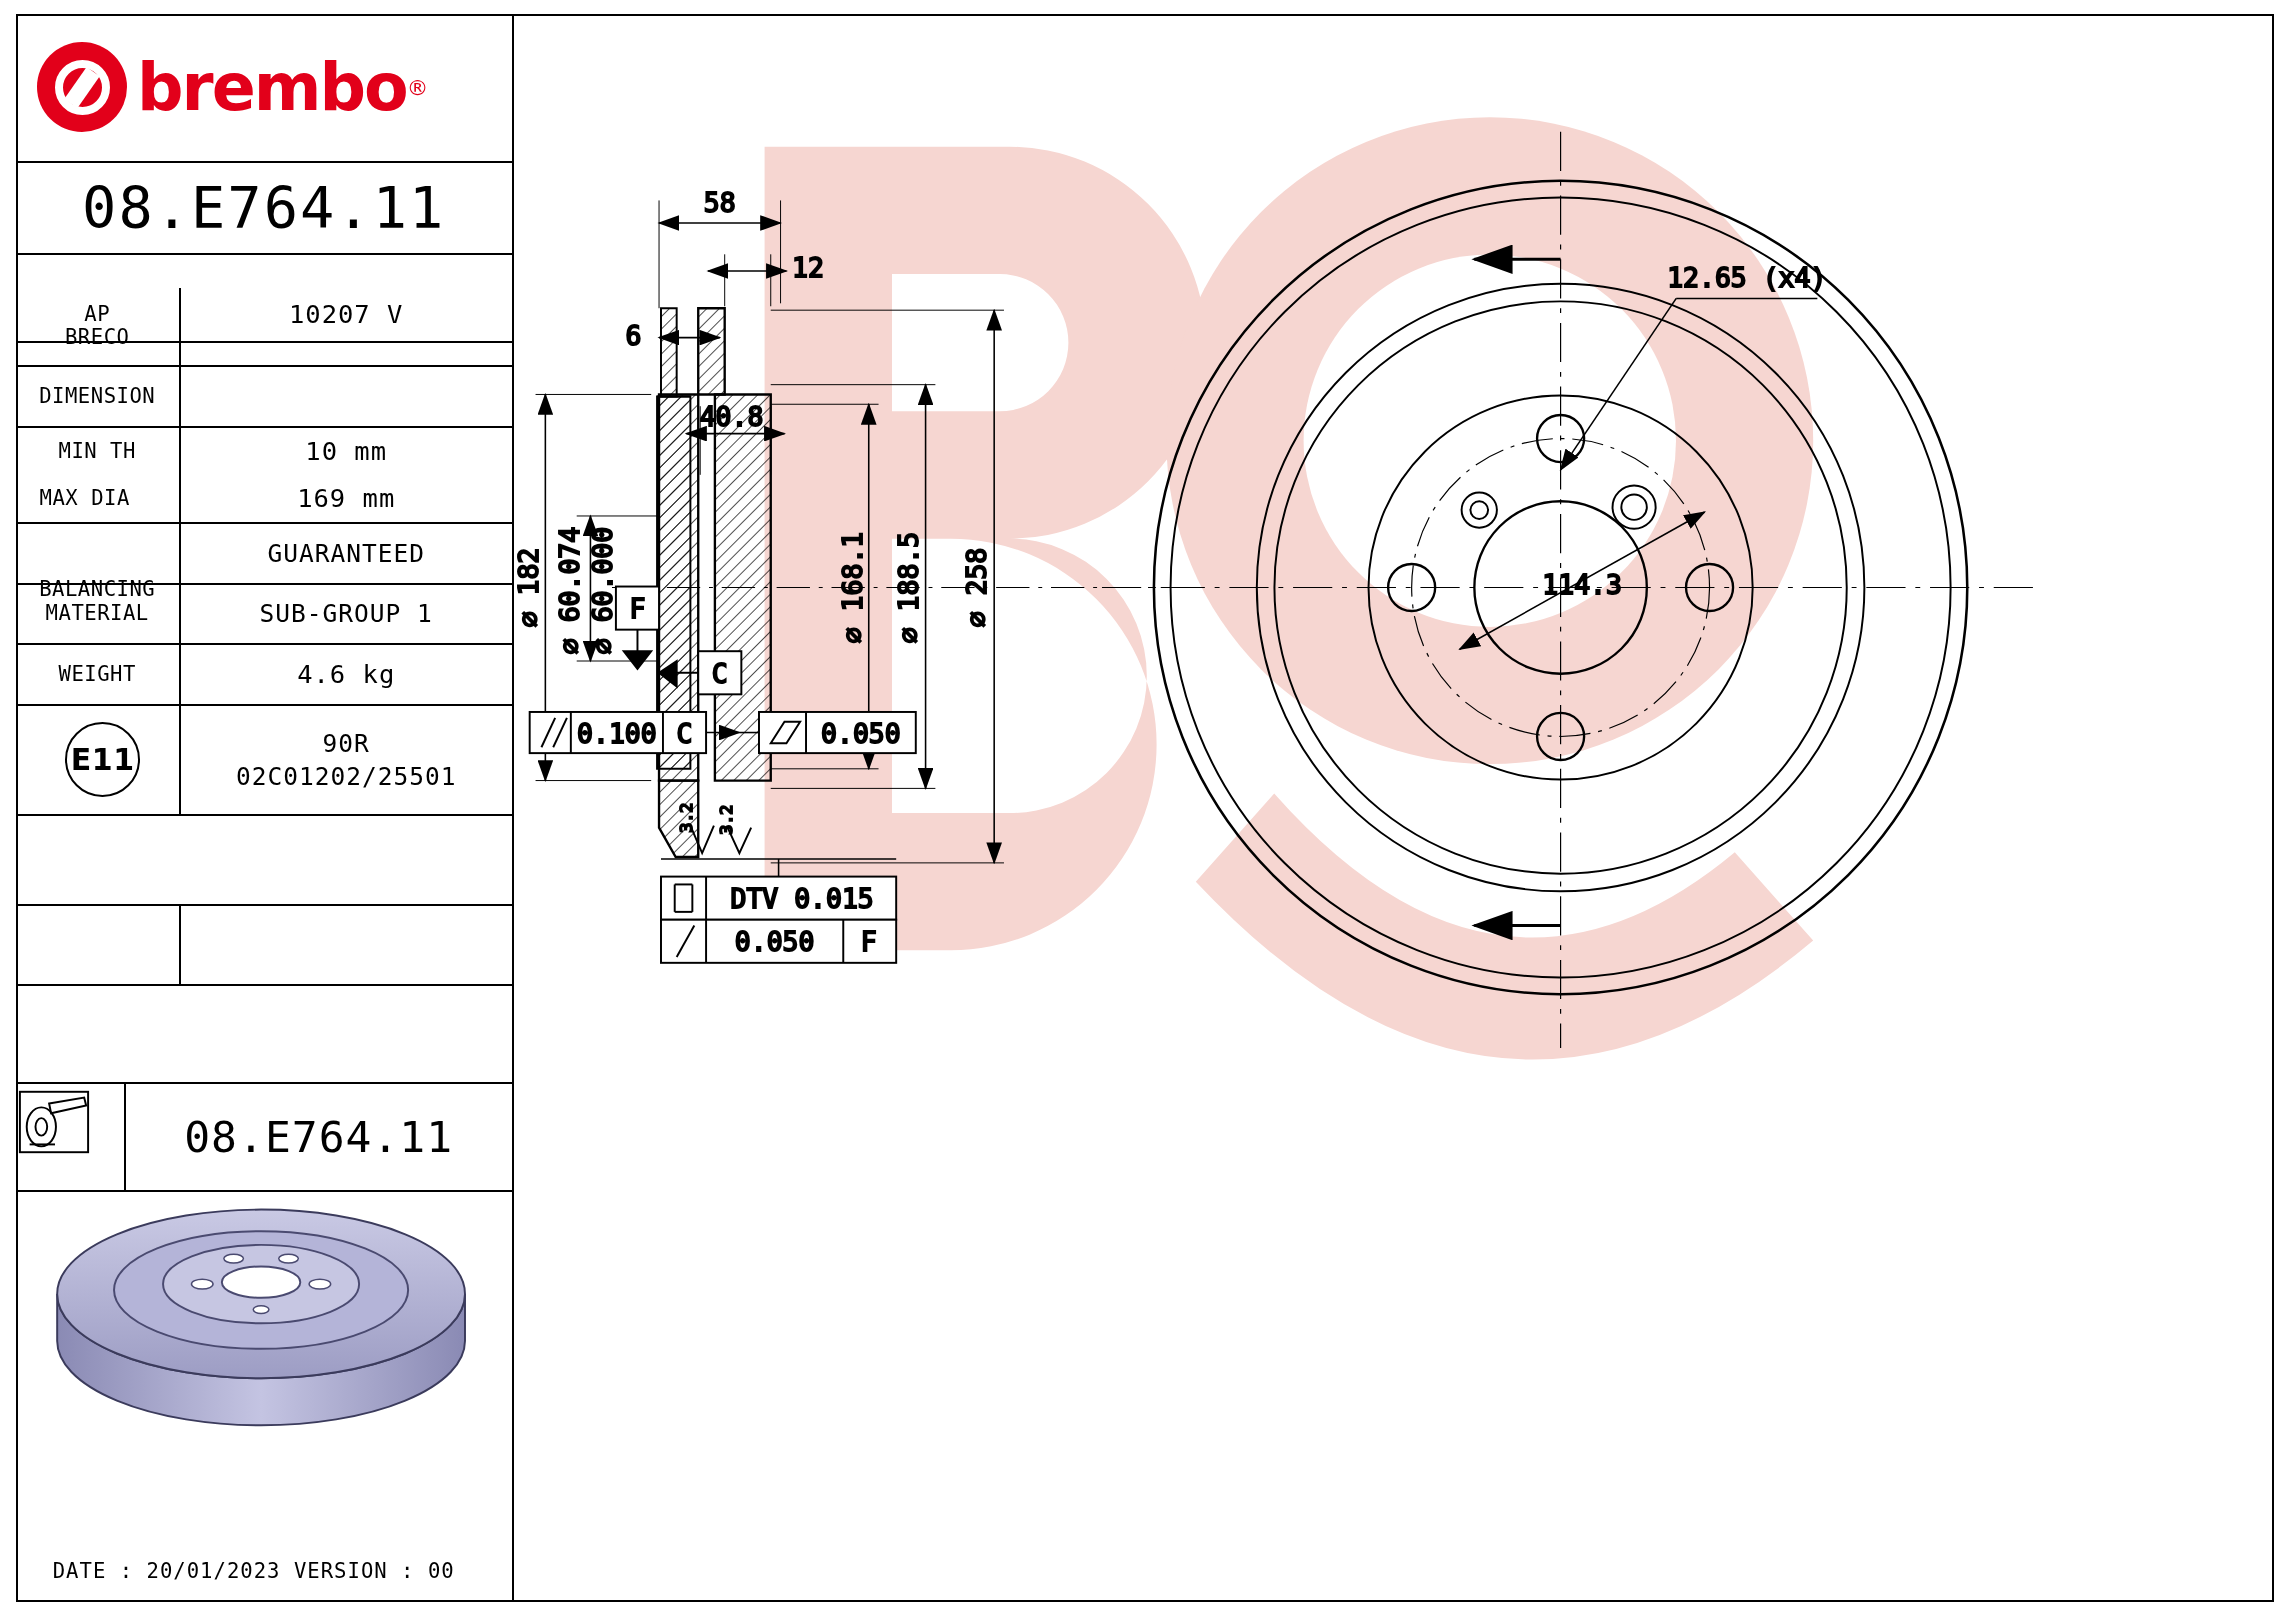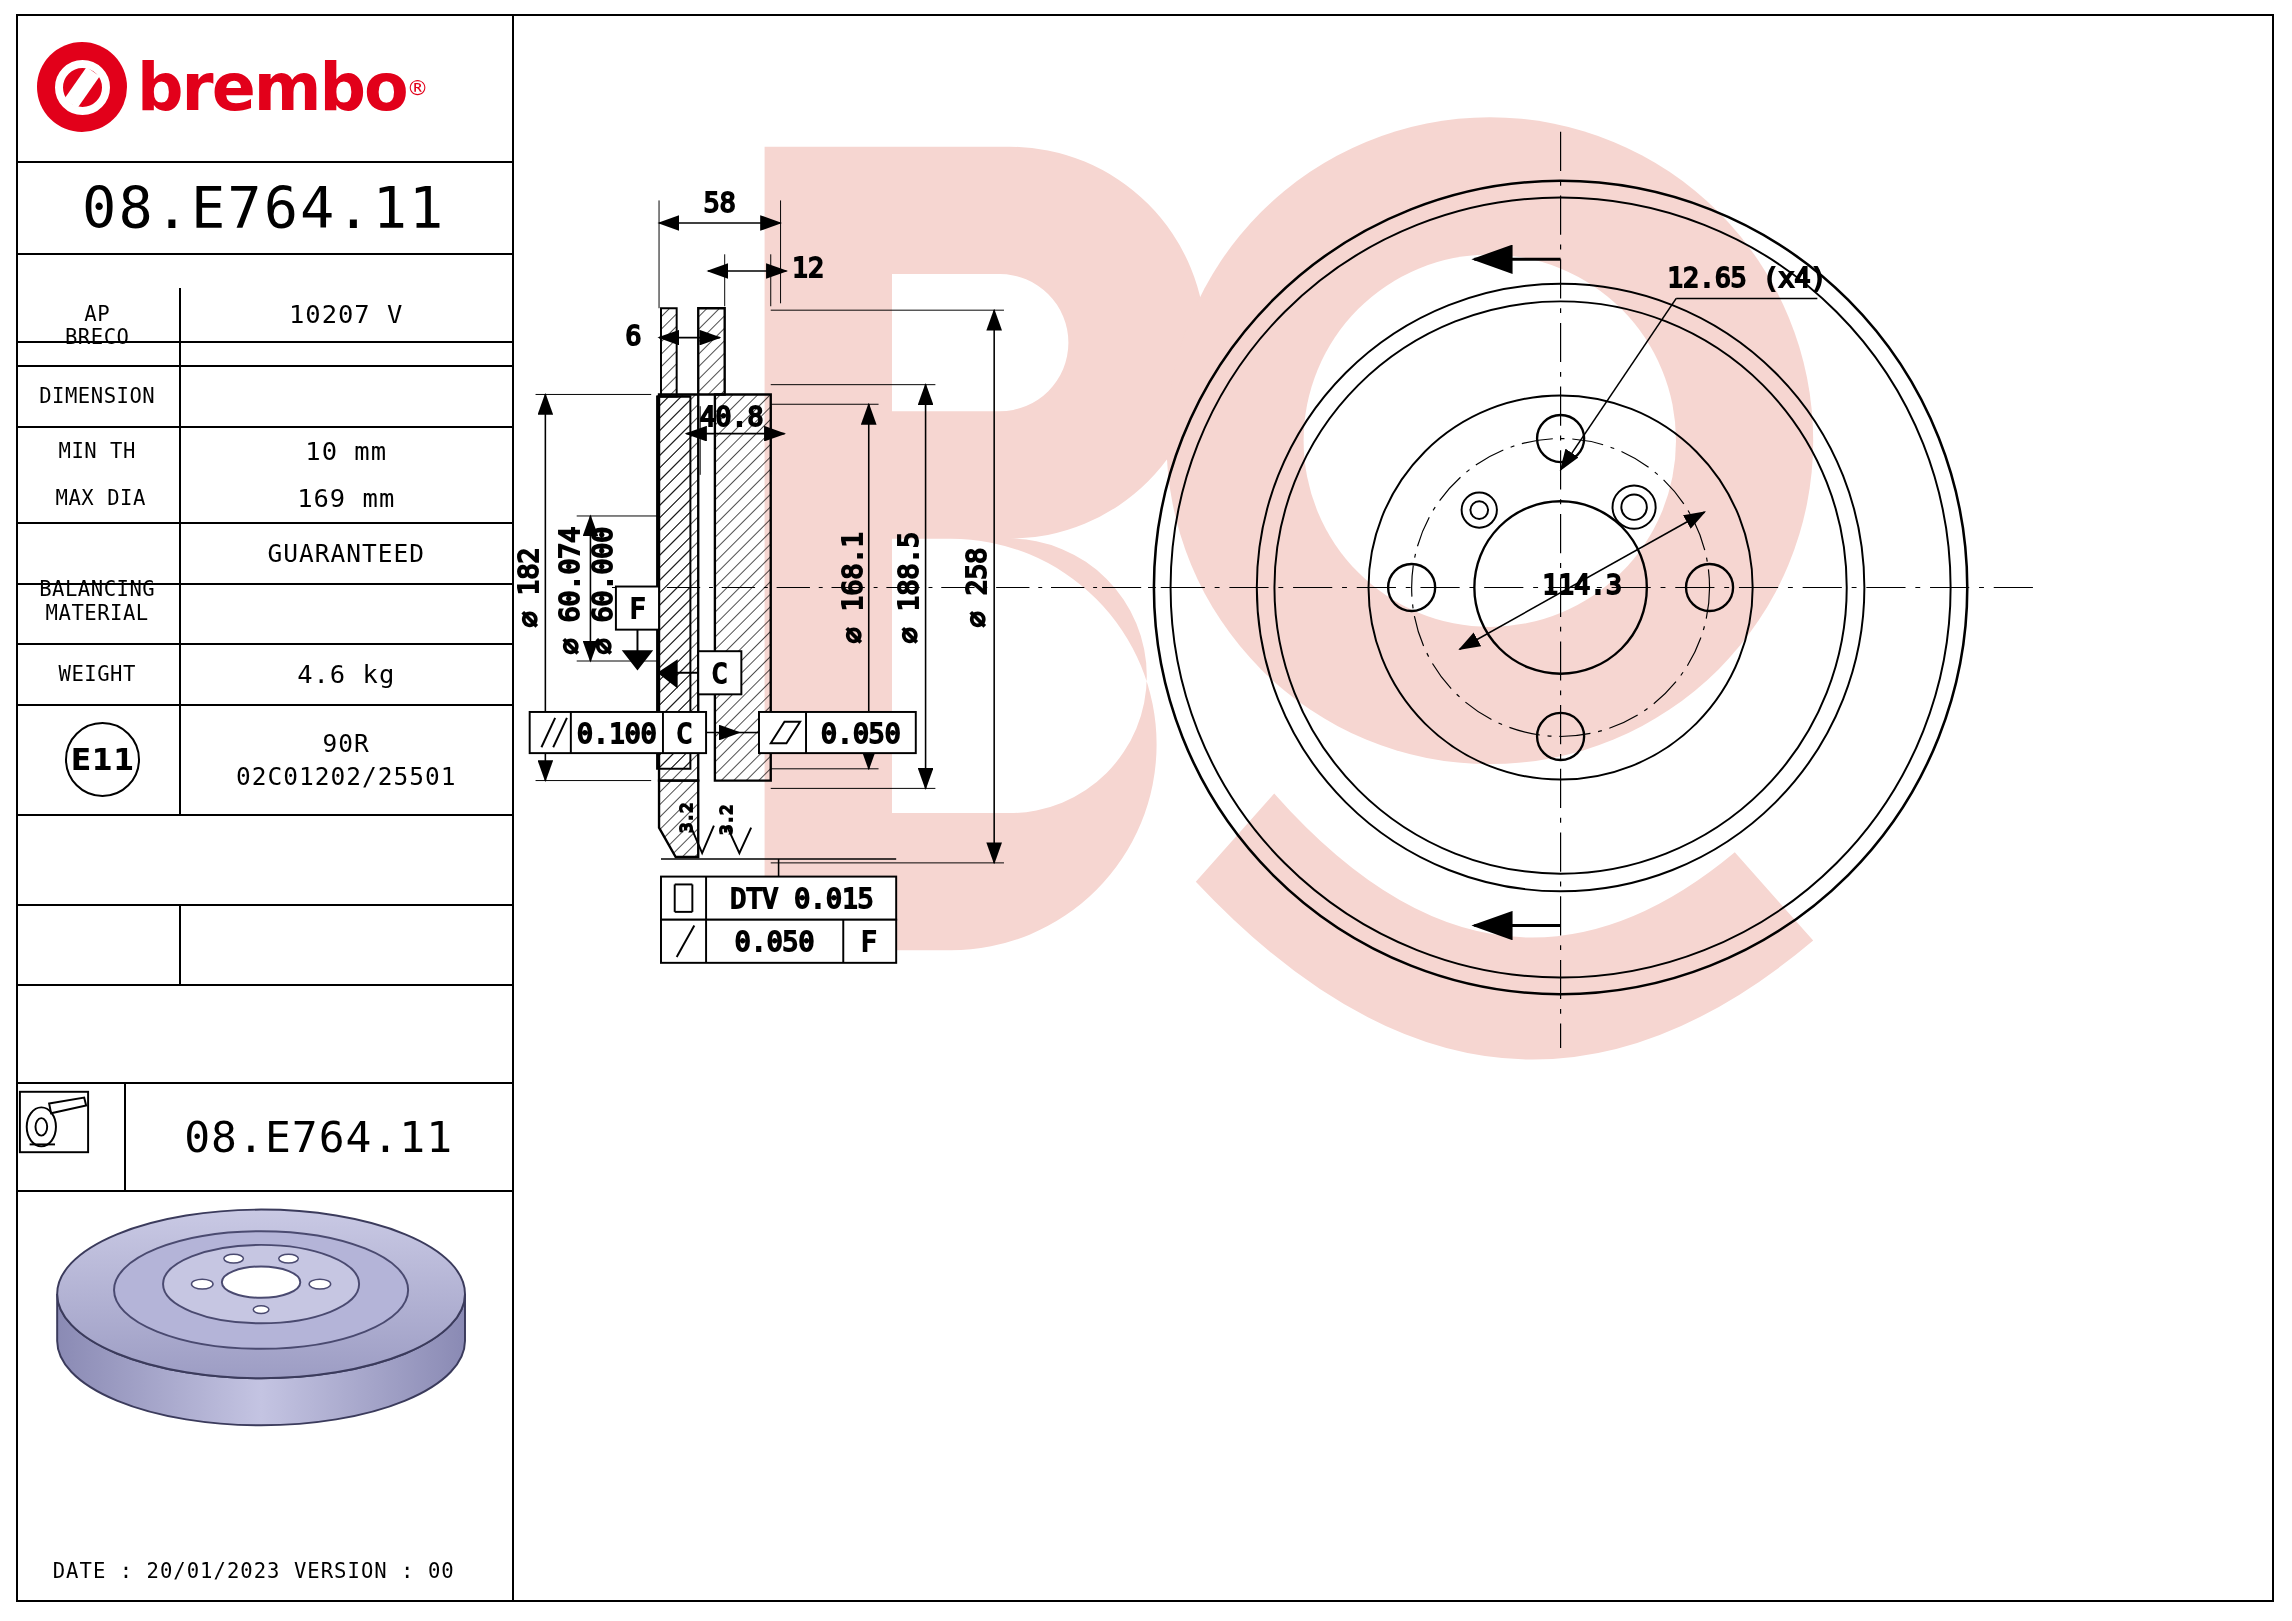--- a/index.html
+++ b/index.html
@@ -92,34 +92,35 @@
     <div class="cellL" style="width:163px;">DIMENSION</div>
     <div class="vdiv" style="left:163px;"></div>
   </div>
 
   <div class="row" style="top:414px;height:47px;border-bottom:none;">
     <div class="cellL" style="width:163px;">MIN TH</div>
     <div class="vdiv" style="left:163px;"></div>
     <div class="cellR" style="left:163px;width:335px;">10  mm</div>
   </div>
   <div class="row" style="top:461px;height:49px;">
-    <div class="cellL" style="width:138px;padding-left:16px;">MAX DIA</div>
+    <div class="cellL" style="width:138px;">MAX DIA</div>
     <div class="vdiv" style="left:163px;"></div>
     <div class="cellR" style="left:163px;width:335px;">169  mm</div>
   </div>
 
   <div class="row" style="top:510px;height:61px;">
     <div class="cellL" style="width:163px;margin-top:36px;">BALANCING</div>
     <div class="vdiv" style="left:163px;"></div>
     <div class="cellR" style="left:163px;width:335px;font-size:24.5px;">GUARANTEED</div>
   </div>
 
   <div class="row" style="top:570px;height:61px;">
     <div class="cellL" style="width:163px;">MATERIAL</div>
     <div class="vdiv" style="left:163px;"></div>
+    <div class="cellR" style="left:163px;width:335px;font-size:24.5px;">SUB-GROUP 1</div>
   </div>
 
   <div class="row" style="top:631px;height:61px;">
     <div class="cellL" style="width:163px;">WEIGHT</div>
     <div class="vdiv" style="left:163px;"></div>
     <div class="cellR" style="left:163px;width:335px;">4.6 kg</div>
   </div>
 
   <div class="row" style="top:692px;height:110px;">
     <div class="cellL" style="width:174px;">

